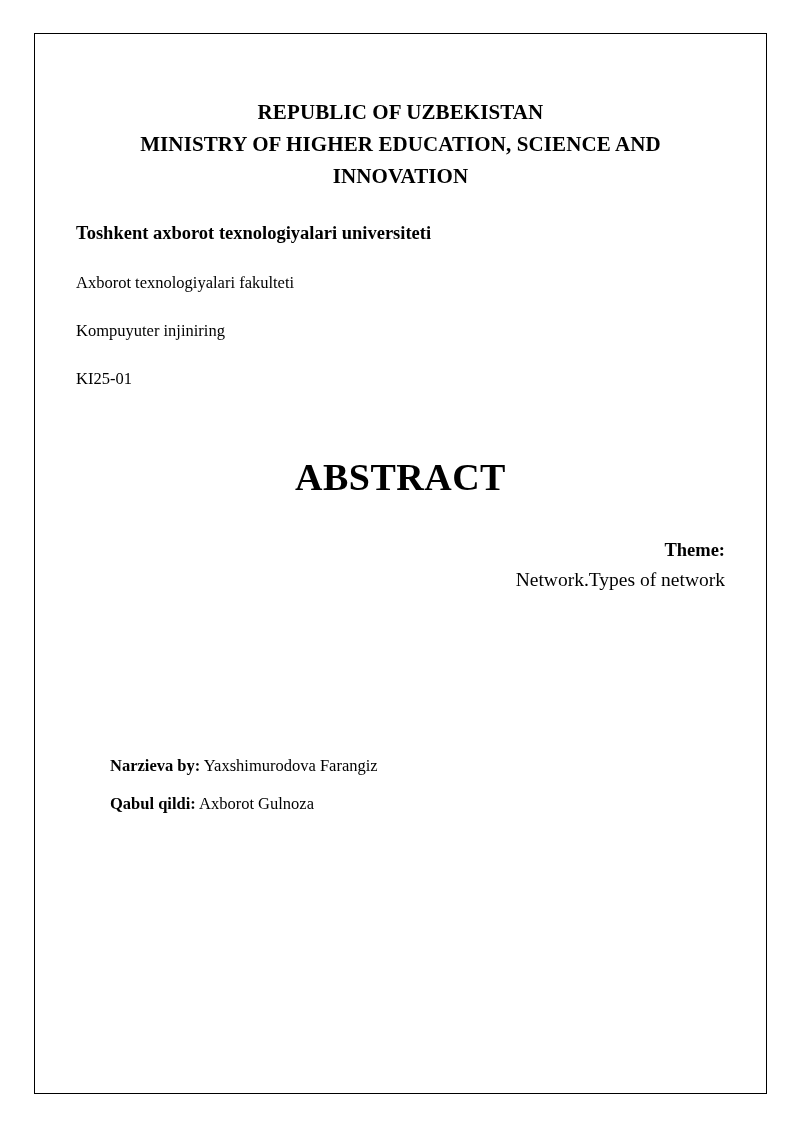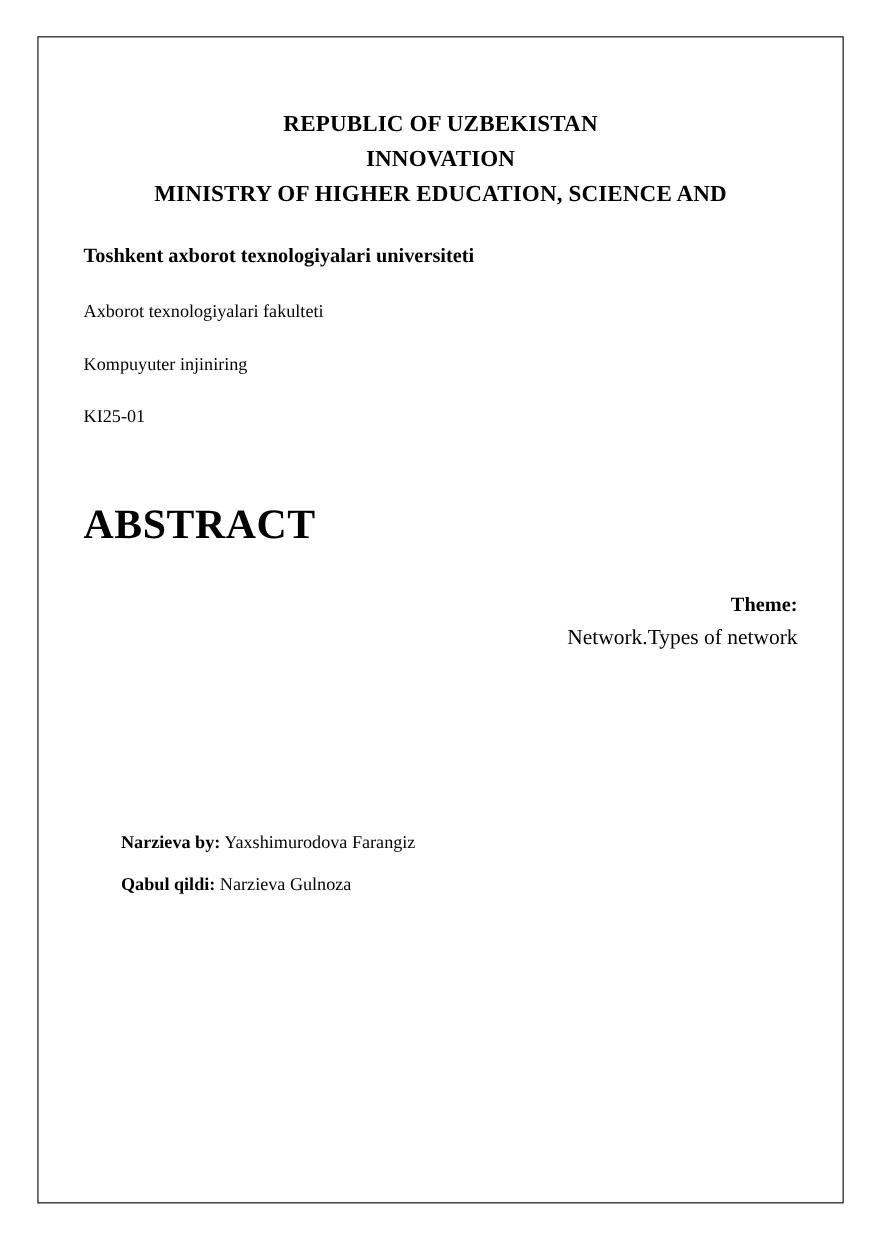--- a/index.html
+++ b/index.html
@@ -62,21 +62,21 @@
   }
   .inst-sub {
     font-size: 16.5px;
     font-weight: normal;
     line-height: 25px;
     margin-top: 23px;
   }
 
   .doc-type {
     margin-top: 64px;
-    text-align: left;
+    text-align: center;
     font-size: 38px;
     font-weight: bold;
     letter-spacing: 0.5px;
   }
 
   .theme-block {
     margin-top: 36px;
     text-align: right;
   }
   .theme-label {
@@ -109,22 +109,22 @@
 </head>
 <body>
 
 <div class="page">
   <div class="page-border"></div>
 
   <div class="content">
 
     <div class="header-block">
       <div class="header-line">REPUBLIC OF UZBEKISTAN</div>
+      <div class="header-line">MINISTRY OF HIGHER EDUCATION, SCIENCE AND</div>
       <div class="header-line">INNOVATION</div>
-      <div class="header-line">MINISTRY OF HIGHER EDUCATION, SCIENCE AND</div>
     </div>
 
     <div class="inst-block">
       <div class="inst-main">Toshkent axborot texnologiyalari  universiteti</div>
       <div class="inst-sub">Axborot texnologiyalari  fakulteti</div>
       <div class="inst-sub">Kompuyuter injiniring</div>
       <div class="inst-sub">KI25-01</div>
     </div>
 
     <div class="doc-type">ABSTRACT</div>
@@ -134,18 +134,18 @@
       <div class="theme-value">Network.Types of network</div>
     </div>
 
     <div class="meta-block">
       <div class="meta-row">
         <span class="meta-label">Narzieva by:</span>
         <span class="meta-value">Yaxshimurodova Farangiz</span>
       </div>
       <div class="meta-row">
         <span class="meta-label">Qabul qildi:</span>
-        <span class="meta-value">Narzieva  Gulnoza</span>
+        <span class="meta-value">Axborot  Gulnoza</span>
       </div>
     </div>
 
   </div>
 </div>
 
 </body></html>

